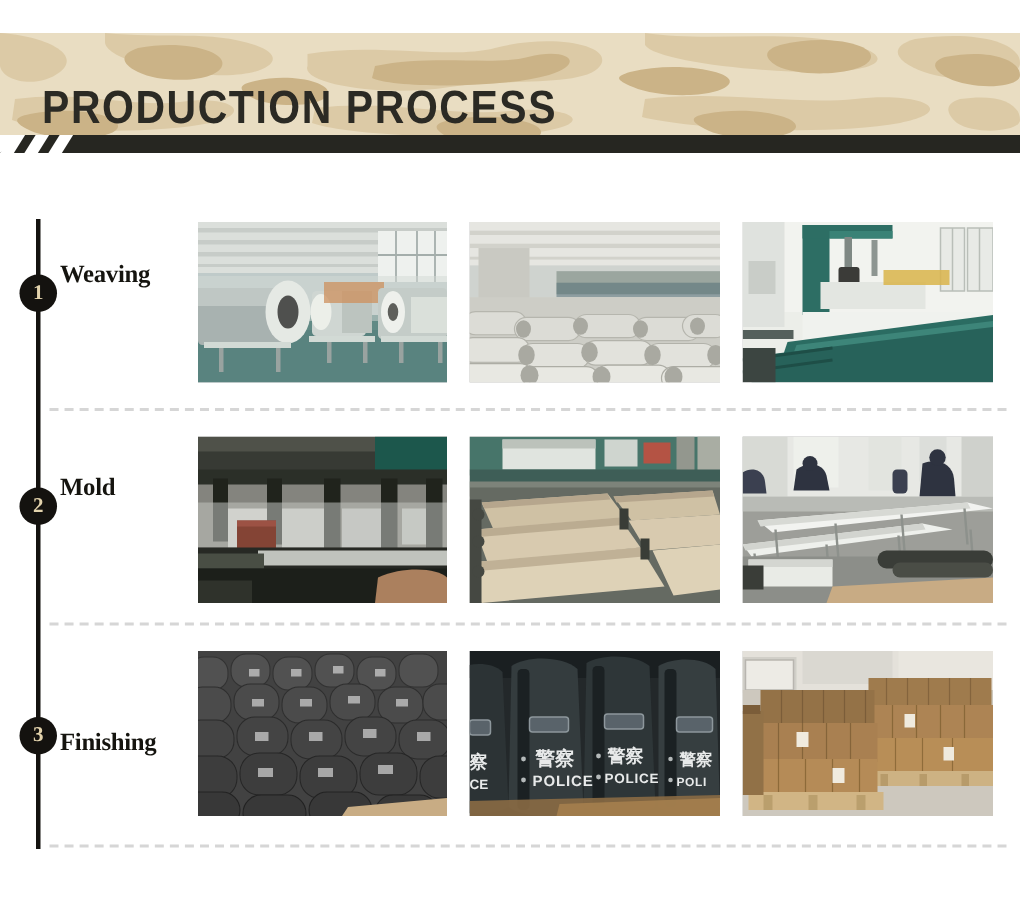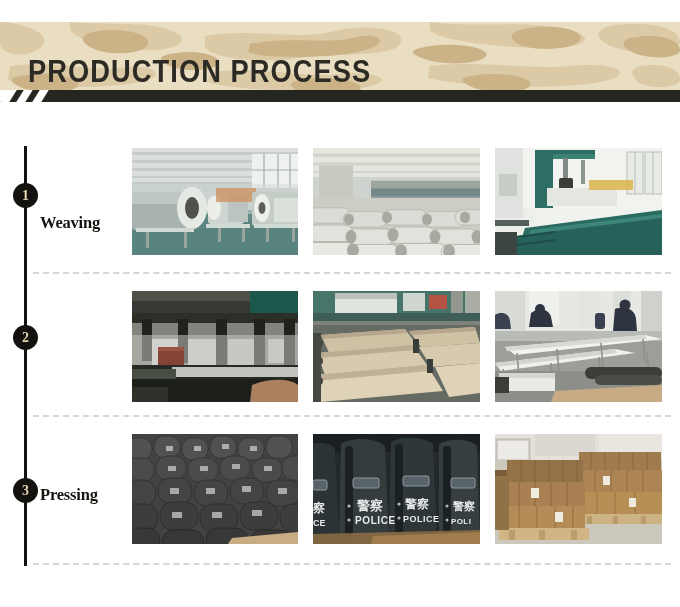--- a/index.html
+++ b/index.html
@@ -48,21 +48,21 @@
   .marker.m1{top:183px;}
   .marker.m2{top:325px;}
   .marker.m3{top:478px;}
 
   .step-label{
     position:absolute;left:40px;width:95px;
     font-family:"Liberation Serif",serif;
     font-weight:bold;font-size:16.5px;color:#15140f;
     line-height:1.28;letter-spacing:-0.2px;
   }
-  .step-label.l1{top:172px;margin-top:40px;}
+  .step-label.l1{top:172px;}
   .step-label.l2{top:314px;}
   .step-label.l3{top:484px;}
 
   .dashed{
     position:absolute;left:33px;width:638px;height:0;
     border-top:2px dashed #d6d6d6;
   }
   .dashed.d1{top:272px;}
   .dashed.d2{top:415px;}
   .dashed.d3{top:563px;}
@@ -128,23 +128,24 @@
       <span>2</span>
     </div>
   <div class="marker m3">
       <span>3</span>
     </div>
 
   <div class="step-label l1">
     <div>Weaving</div>
   </div>
   <div class="step-label l2">
+    <div>Mold</div>
   </div>
   <div class="step-label l3">
-    <div>Pressing</div>
+    <div>Finishing</div>
   </div>
 
   <div class="row r1">
 
     <div class="photo p-c1">
       <svg viewBox="0 0 166 107" preserveAspectRatio="none">
         <rect width="166" height="107" fill="#b9c4c4"></rect>
         <rect y="0" width="166" height="34" fill="#d9dcd9"></rect>
         <g fill="#c2c7c3">
           <rect x="0" y="4" width="166" height="3"></rect>

